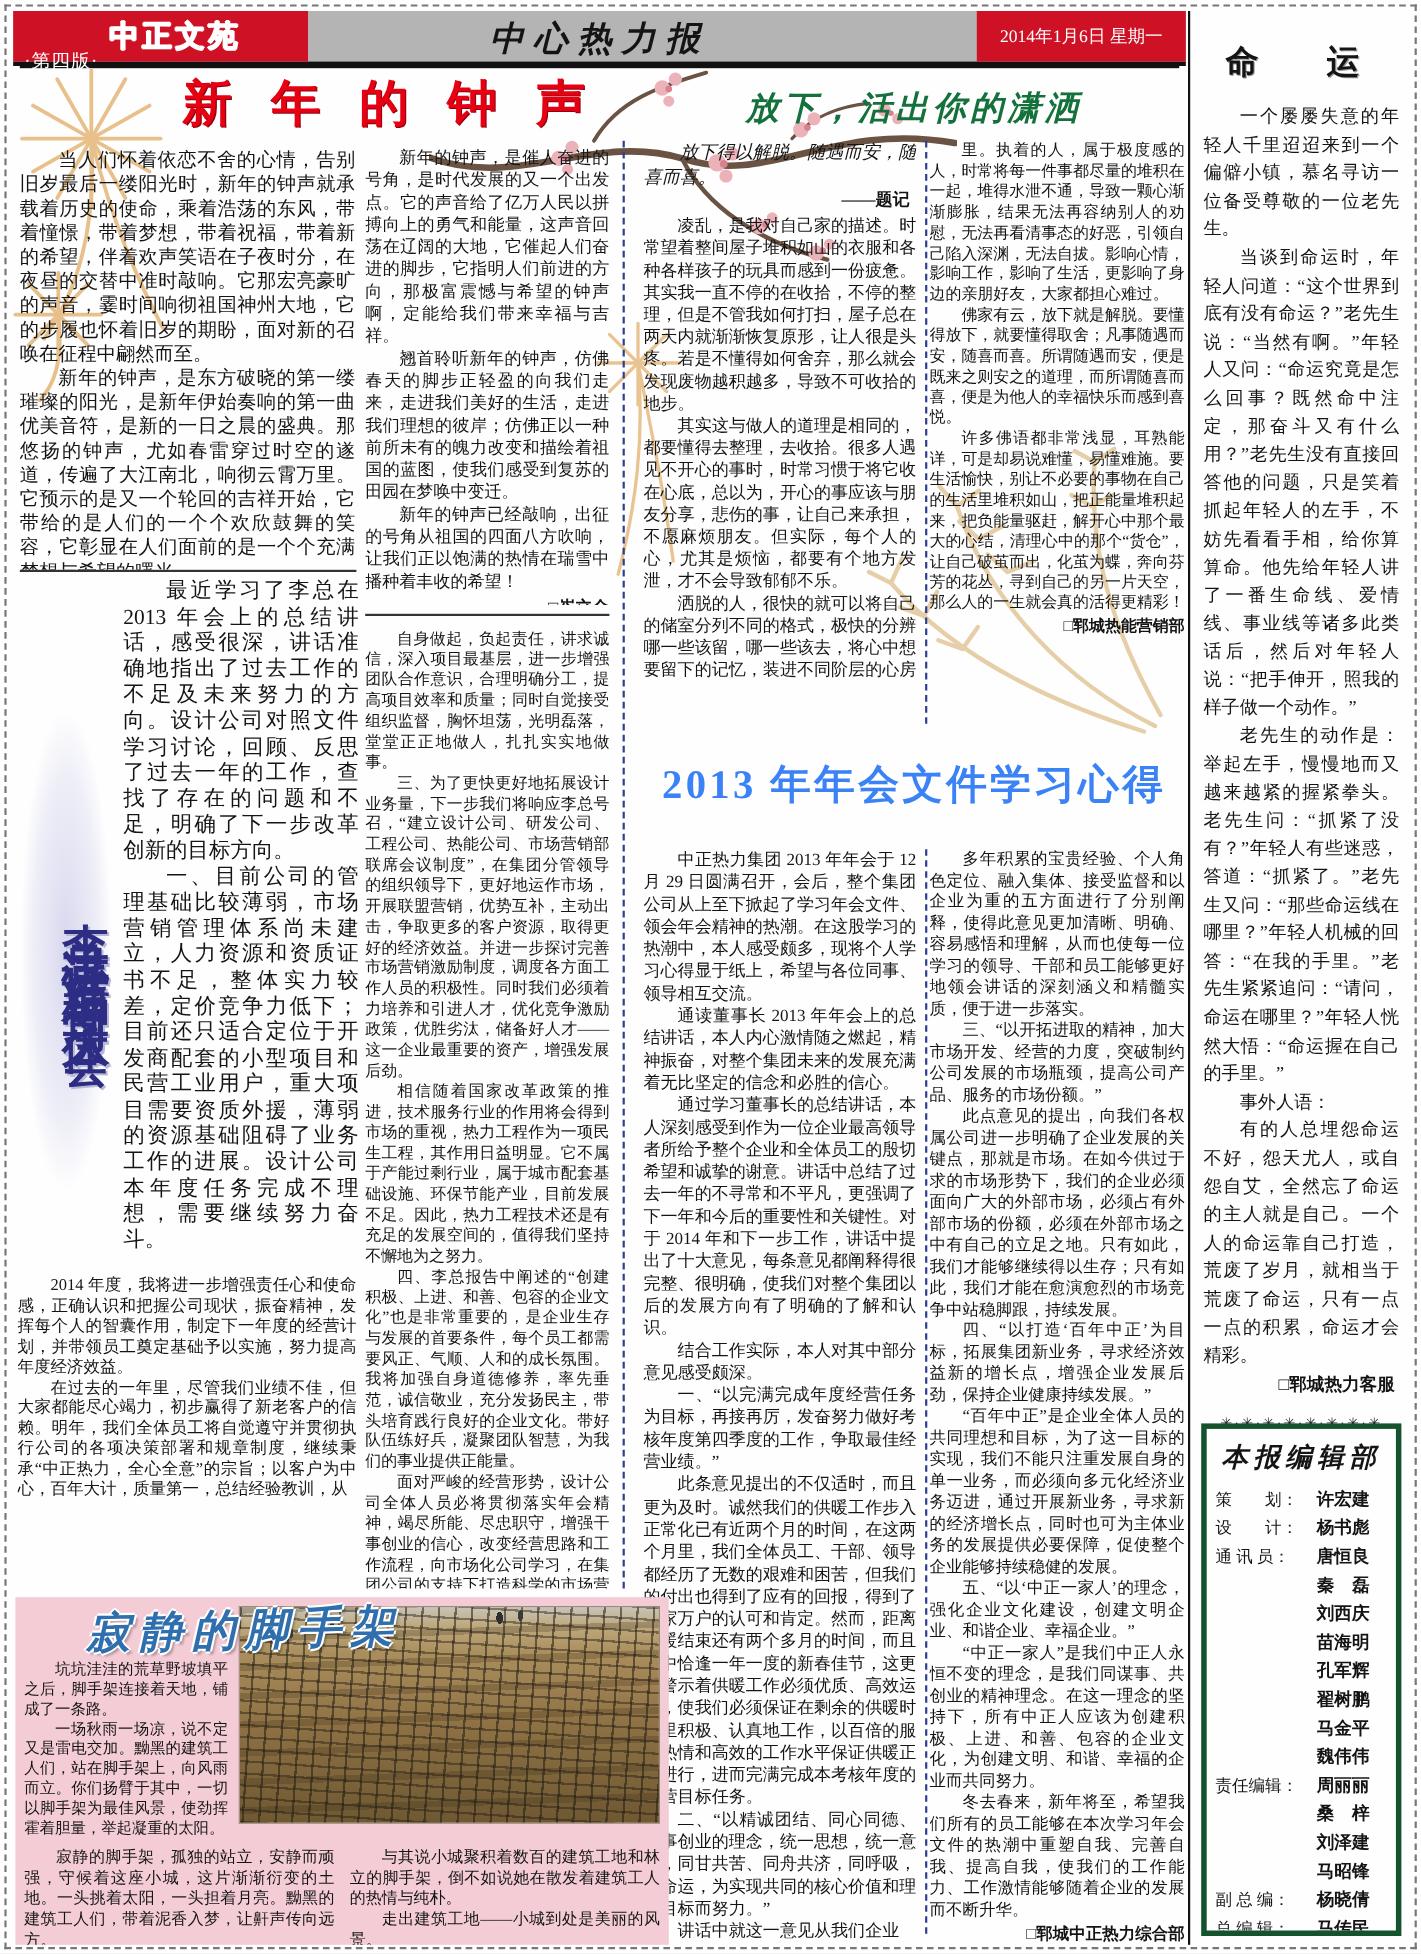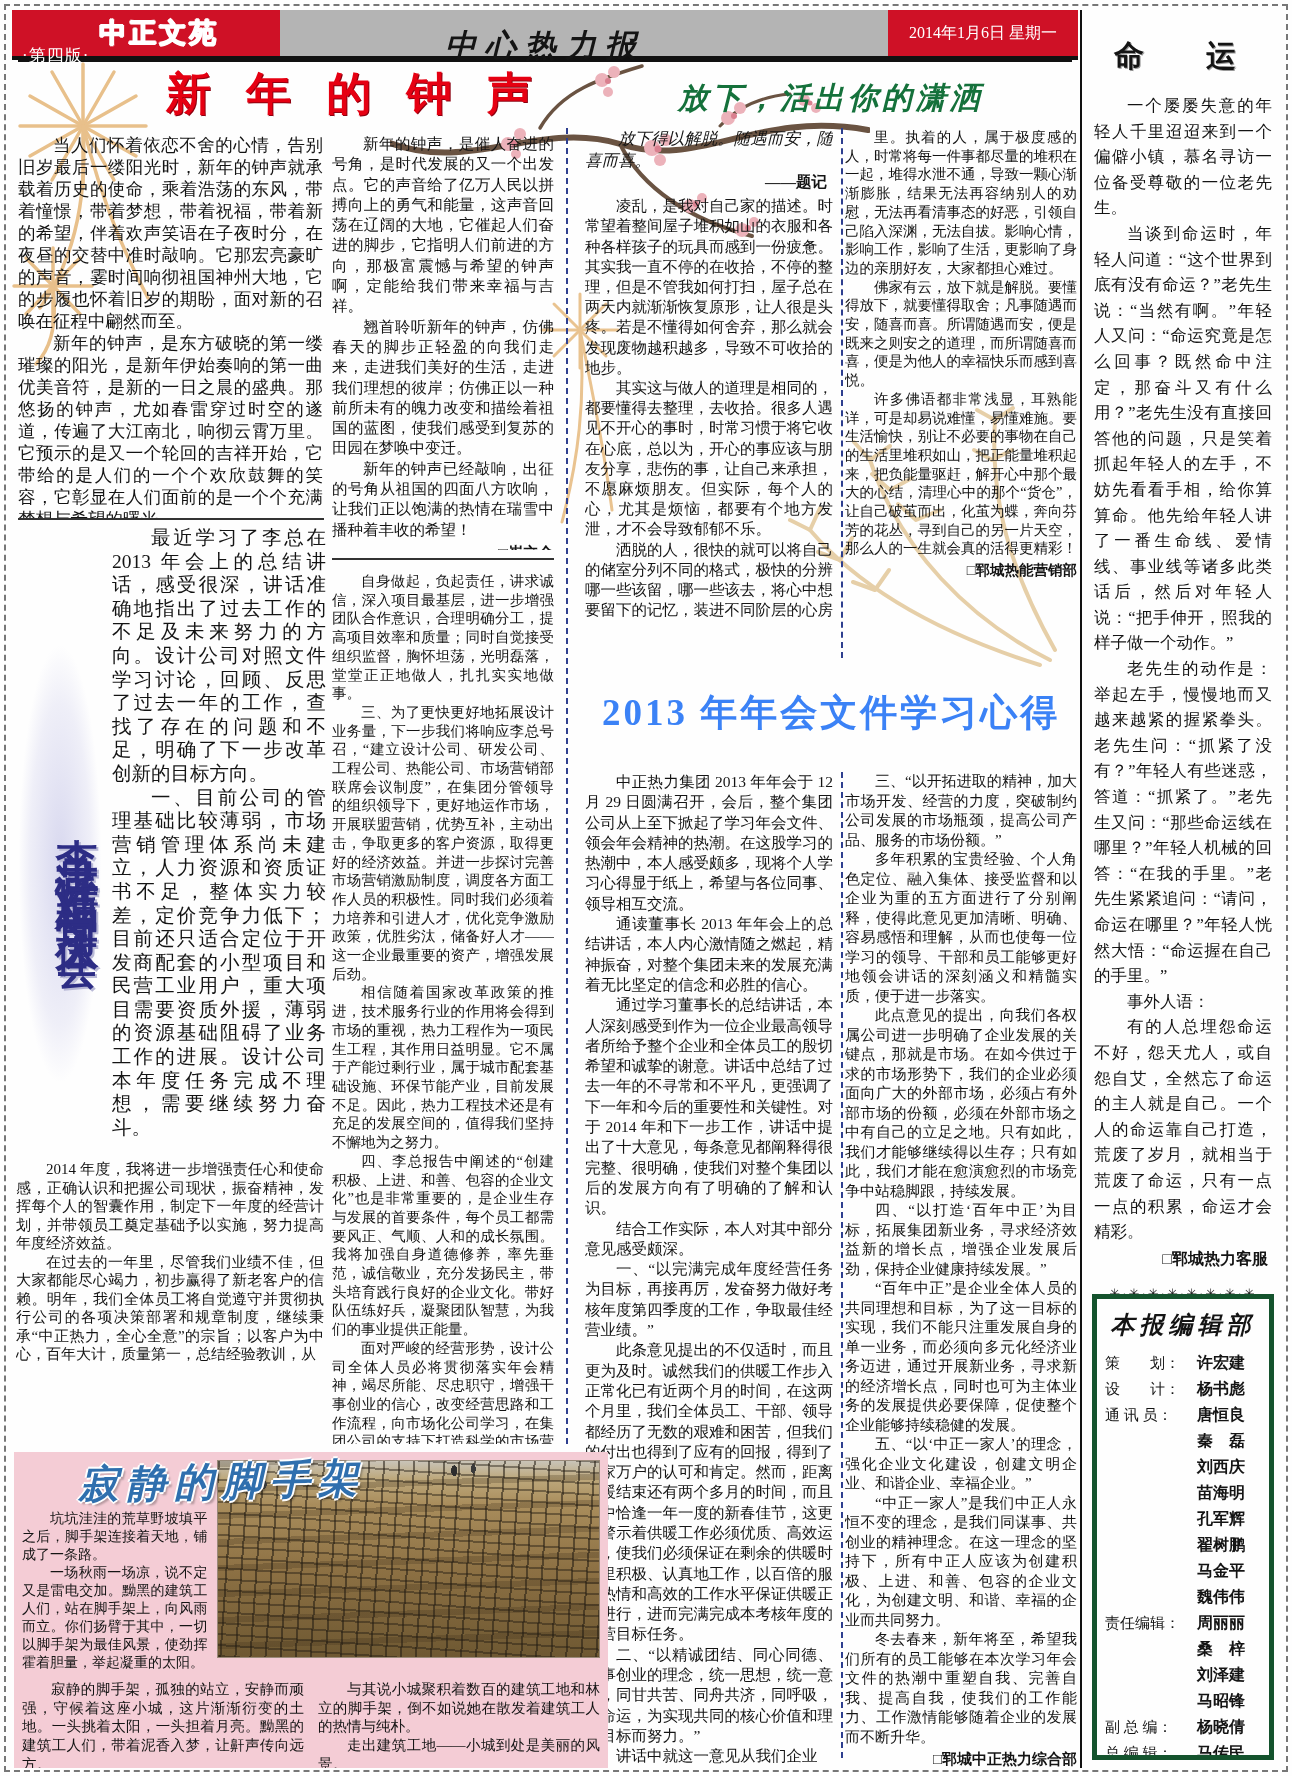--- a/index.html
+++ b/index.html
@@ -9,21 +9,21 @@
 
   
   .hdr{position:absolute;left:12px;top:10px;width:1066px;height:46px;background:#b4b4b4;
        border-bottom:4px solid #111;box-shadow:0 8px 0 -6px #111;}
   .hdr-left{position:absolute;left:0;top:0;height:46px;width:268px;background:#cf1126;
             display:flex;align-items:center;gap:10px;padding-left:10px;box-sizing:border-box;}
   .edition{color:#fff;font-size:17px;letter-spacing:1px;white-space:nowrap;margin-top:44px;}
   .section-name{font-size:27px;font-weight:bold;color:#ffffff;letter-spacing:3px;white-space:nowrap;
             text-shadow:-1px 0 #fff,1px 0 #fff,0 -1px #fff,0 1px #fff;}
   .masthead{position:absolute;left:50%;top:4px;transform:translateX(-50%);font-size:31px;font-weight:bold;
-            font-style:italic;letter-spacing:9px;white-space:nowrap;margin-top:11px;}
+            font-style:italic;letter-spacing:9px;white-space:nowrap;}
   .hdr-right{position:absolute;right:0;top:0;height:46px;width:190px;background:#cf1126;color:#fff;
              display:flex;align-items:center;justify-content:center;font-size:16px;white-space:nowrap;}
 
   
   .col{position:absolute;overflow:hidden;text-align:justify;z-index:2;}
   .para{margin:0;text-indent:2em;}
   .byline{text-align:right;font-weight:bold;margin-top:3px;}
   .f175{font-size:17.5px;line-height:22px;}
   .f155{font-size:15.5px;line-height:20.3px;}
   .f15{font-size:15px;line-height:19.5px;}
@@ -262,22 +262,22 @@
       <p class="para">通读董事长 2013 年年会上的总结讲话，本人内心激情随之燃起，精神振奋，对整个集团未来的发展充满着无比坚定的信念和必胜的信心。</p>
       <p class="para">通过学习董事长的总结讲话，本人深刻感受到作为一位企业最高领导者所给予整个企业和全体员工的殷切希望和诚挚的谢意。讲话中总结了过去一年的不寻常和不平凡，更强调了下一年和今后的重要性和关键性。对于 2014 年和下一步工作，讲话中提出了十大意见，每条意见都阐释得很完整、很明确，使我们对整个集团以后的发展方向有了明确的了解和认识。</p>
       <p class="para">结合工作实际，本人对其中部分意见感受颇深。</p>
       <p class="para">一、“以完满完成年度经营任务为目标，再接再厉，发奋努力做好考核年度第四季度的工作，争取最佳经营业绩。”</p>
       <p class="para">此条意见提出的不仅适时，而且更为及时。诚然我们的供暖工作步入正常化已有近两个月的时间，在这两个月里，我们全体员工、干部、领导都经历了无数的艰难和困苦，但我们的付出也得到了应有的回报，得到了千家万户的认可和肯定。然而，距离供暖结束还有两个多月的时间，而且其中恰逢一年一度的新春佳节，这更加警示着供暖工作必须优质、高效运行，使我们必须保证在剩余的供暖时间里积极、认真地工作，以百倍的服务热情和高效的工作水平保证供暖正常进行，进而完满完成本考核年度的经营目标任务。</p>
       <p class="para">二、“以精诚团结、同心同德、干事创业的理念，统一思想，统一意志，同甘共苦、同舟共济，同呼吸，共命运，为实现共同的核心价值和理想目标而努力。”</p>
       <p class="para">讲话中就这一意见从我们企业</p>
     </div>
   <div class="col f15" style="left:845px;top:772px;width:232px;height:996px;">
     <div>
+        <p class="para">多年积累的宝贵经验、个人角色定位、融入集体、接受监督和以企业为重的五方面进行了分别阐释，使得此意见更加清晰、明确、容易感悟和理解，从而也使每一位学习的领导、干部和员工能够更好地领会讲话的深刻涵义和精髓实质，便于进一步落实。</p>
         <p class="para">三、“以开拓进取的精神，加大市场开发、经营的力度，突破制约公司发展的市场瓶颈，提高公司产品、服务的市场份额。”</p>
-        <p class="para">多年积累的宝贵经验、个人角色定位、融入集体、接受监督和以企业为重的五方面进行了分别阐释，使得此意见更加清晰、明确、容易感悟和理解，从而也使每一位学习的领导、干部和员工能够更好地领会讲话的深刻涵义和精髓实质，便于进一步落实。</p>
         <p class="para">此点意见的提出，向我们各权属公司进一步明确了企业发展的关键点，那就是市场。在如今供过于求的市场形势下，我们的企业必须面向广大的外部市场，必须占有外部市场的份额，必须在外部市场之中有自己的立足之地。只有如此，我们才能够继续得以生存；只有如此，我们才能在愈演愈烈的市场竞争中站稳脚跟，持续发展。</p>
         <p class="para">四、“以打造‘百年中正’为目标，拓展集团新业务，寻求经济效益新的增长点，增强企业发展后劲，保持企业健康持续发展。”</p>
         <p class="para">“百年中正”是企业全体人员的共同理想和目标，为了这一目标的实现，我们不能只注重发展自身的单一业务，而必须向多元化经济业务迈进，通过开展新业务，寻求新的经济增长点，同时也可为主体业务的发展提供必要保障，促使整个企业能够持续稳健的发展。</p>
         <p class="para">五、“以‘中正一家人’的理念，强化企业文化建设，创建文明企业、和谐企业、幸福企业。”</p>
         <p class="para">“中正一家人”是我们中正人永恒不变的理念，是我们同谋事、共创业的精神理念。在这一理念的坚持下，所有中正人应该为创建积极、上进、和善、包容的企业文化，为创建文明、和谐、幸福的企业而共同努力。</p>
         <p class="para">冬去春来，新年将至，希望我们所有的员工能够在本次学习年会文件的热潮中重塑自我、完善自我、提高自我，使我们的工作能力、工作激情能够随着企业的发展而不断升华。</p>
       </div>
     <div class="byline">□郓城中正热力综合部</div>
   </div>
 

